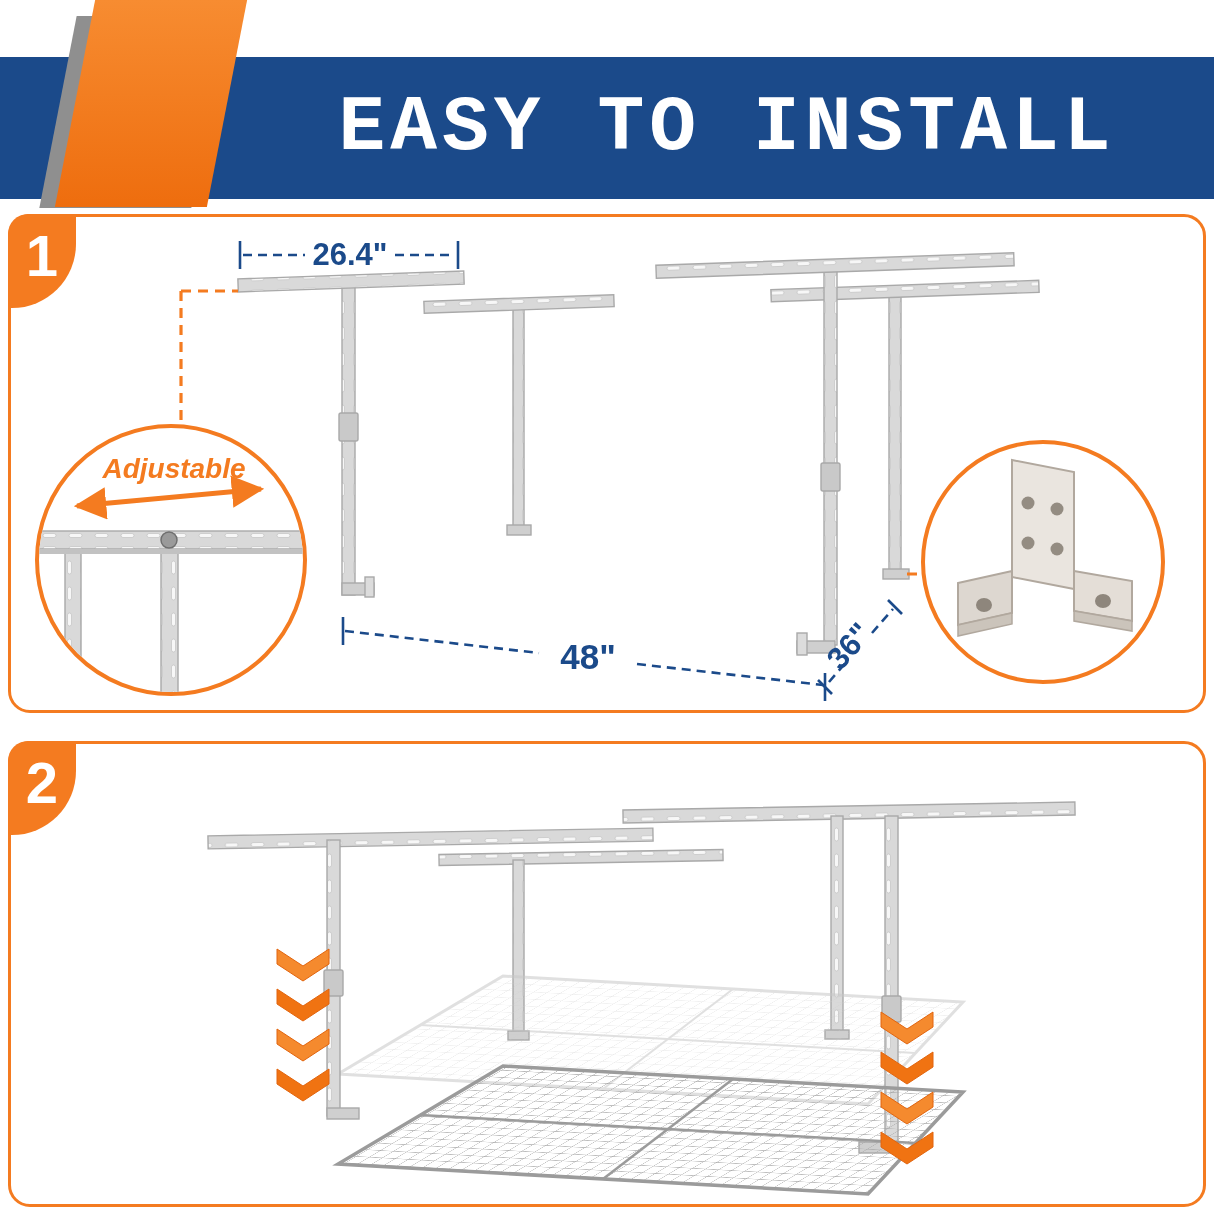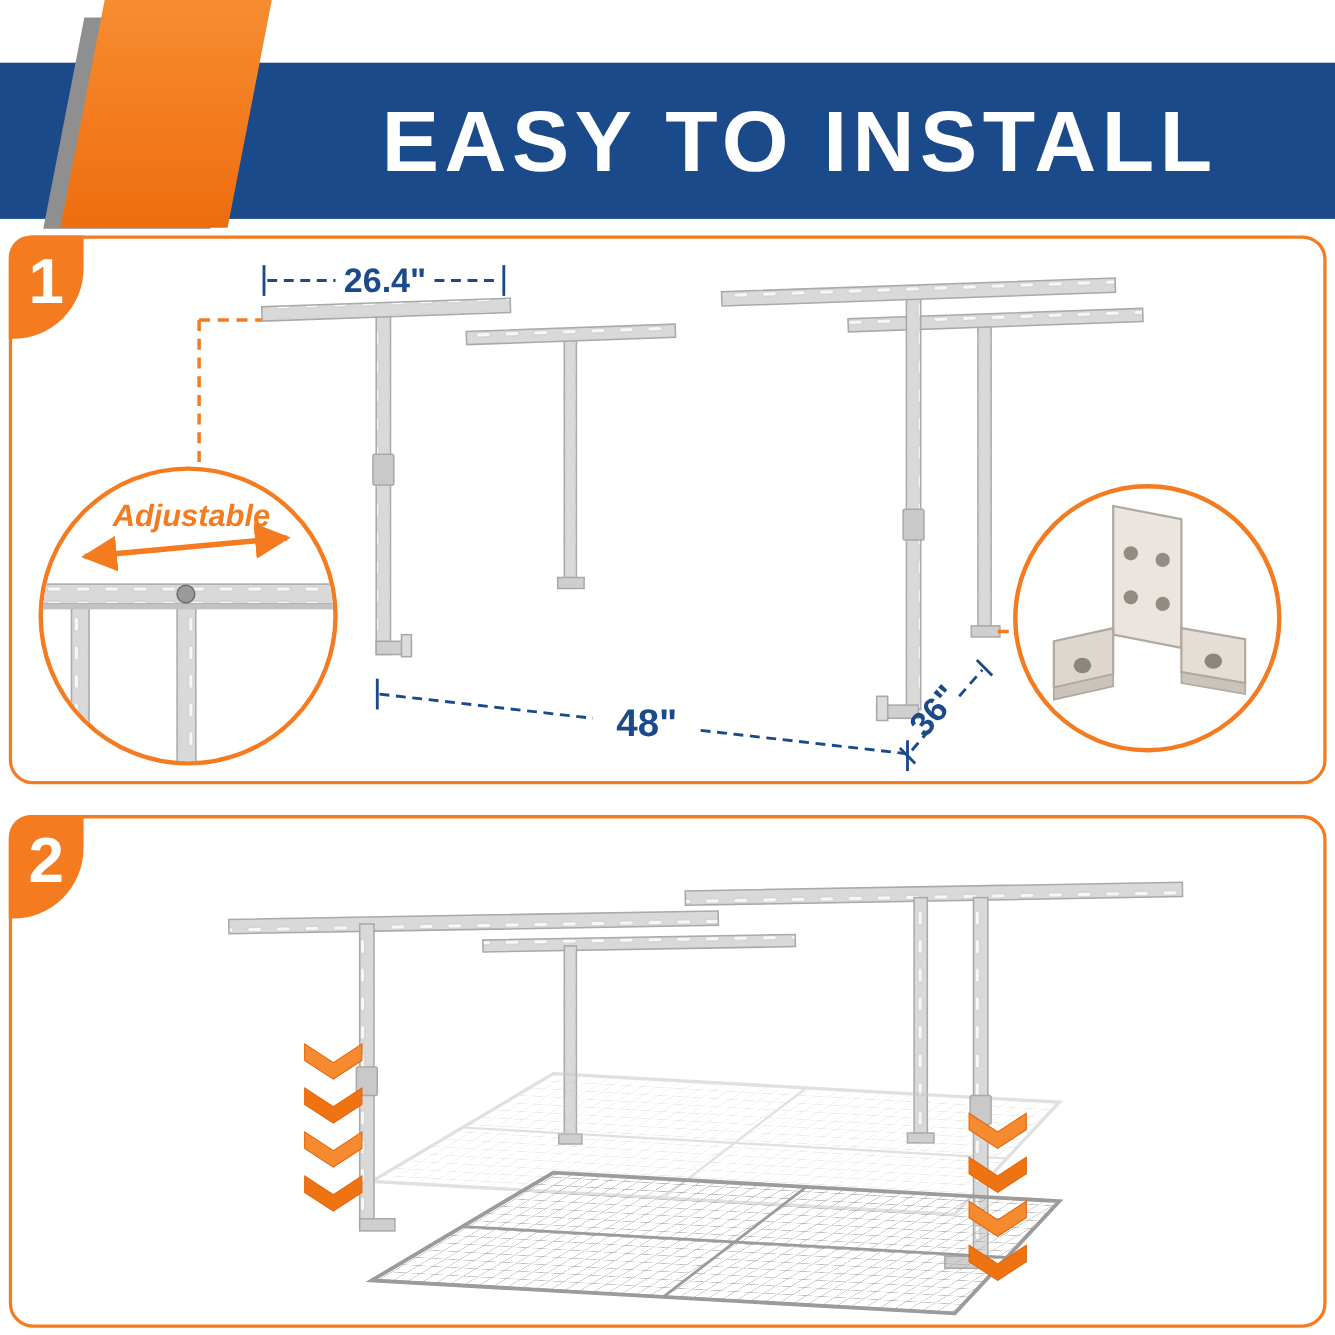--- a/index.html
+++ b/index.html
@@ -8,21 +8,21 @@
 
   
   .banner { position:absolute; left:0; top:57px; width:1214px; height:142px;
             background:#1b4a8a; z-index:2; }
   .stripe-shadow { position:absolute; left:58px; top:16px; width:152px; height:192px;
             background:#8f8f8f; transform:skewX(-11deg); z-index:3; }
   .stripe { position:absolute; left:75px; top:0; width:152px; height:207px;
             background:linear-gradient(180deg,#f78c31,#ee6d0e); transform:skewX(-11deg); z-index:4; }
   .title { position:absolute; left:250px; top:57px; width:954px; height:142px; z-index:5;
            display:flex; align-items:center; justify-content:center;
-           color:#ffffff; font-size:78px; font-weight:800; letter-spacing:5px; }
+           color:#ffffff; font-size:78px; font-weight:800; letter-spacing:5px;font-family:Liberation Mono, monospace; }
 
   
   .panel { position:absolute; left:8px; width:1198px; background:#ffffff;
            border:3px solid #f47b20; border-radius:22px; z-index:1; }
   .panel1 { top:214px; height:499px; }
   .panel2 { top:741px; height:466px; }
   .badge { position:absolute; top:-3px; left:-3px; width:68px; height:94px;
            background:#f47b20; border-radius:20px 0 64px 0;
            color:#ffffff; font-size:58px; font-weight:bold;
            display:flex; align-items:flex-start; justify-content:center; padding-top:8px; }

